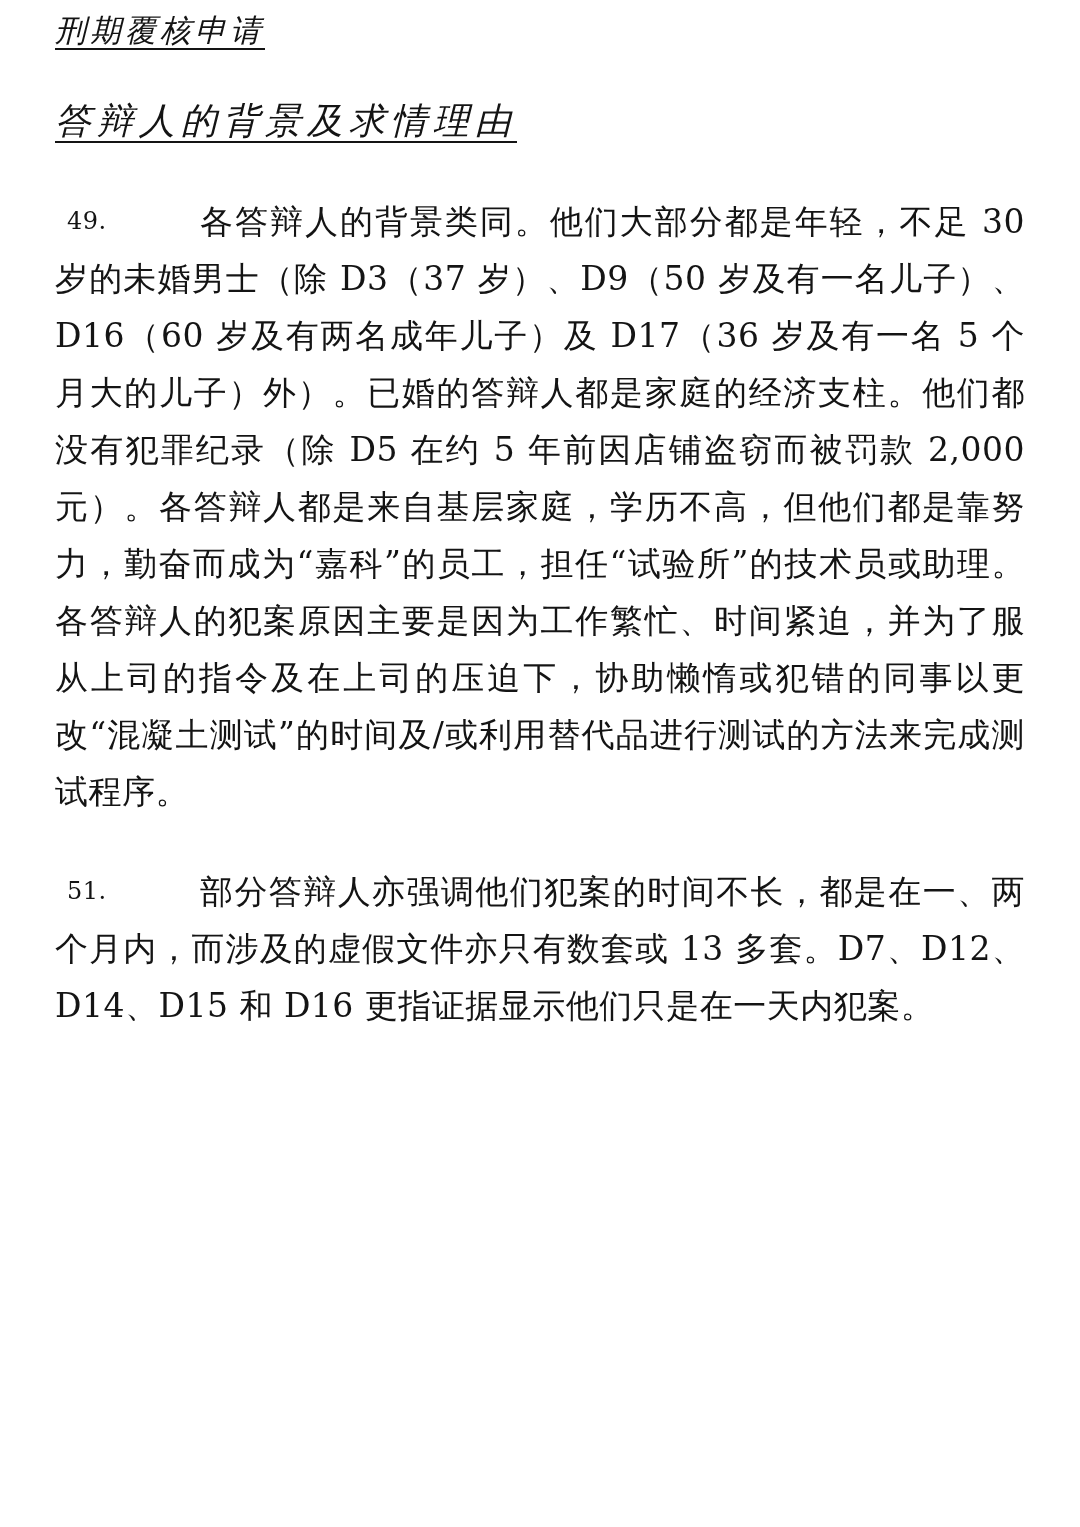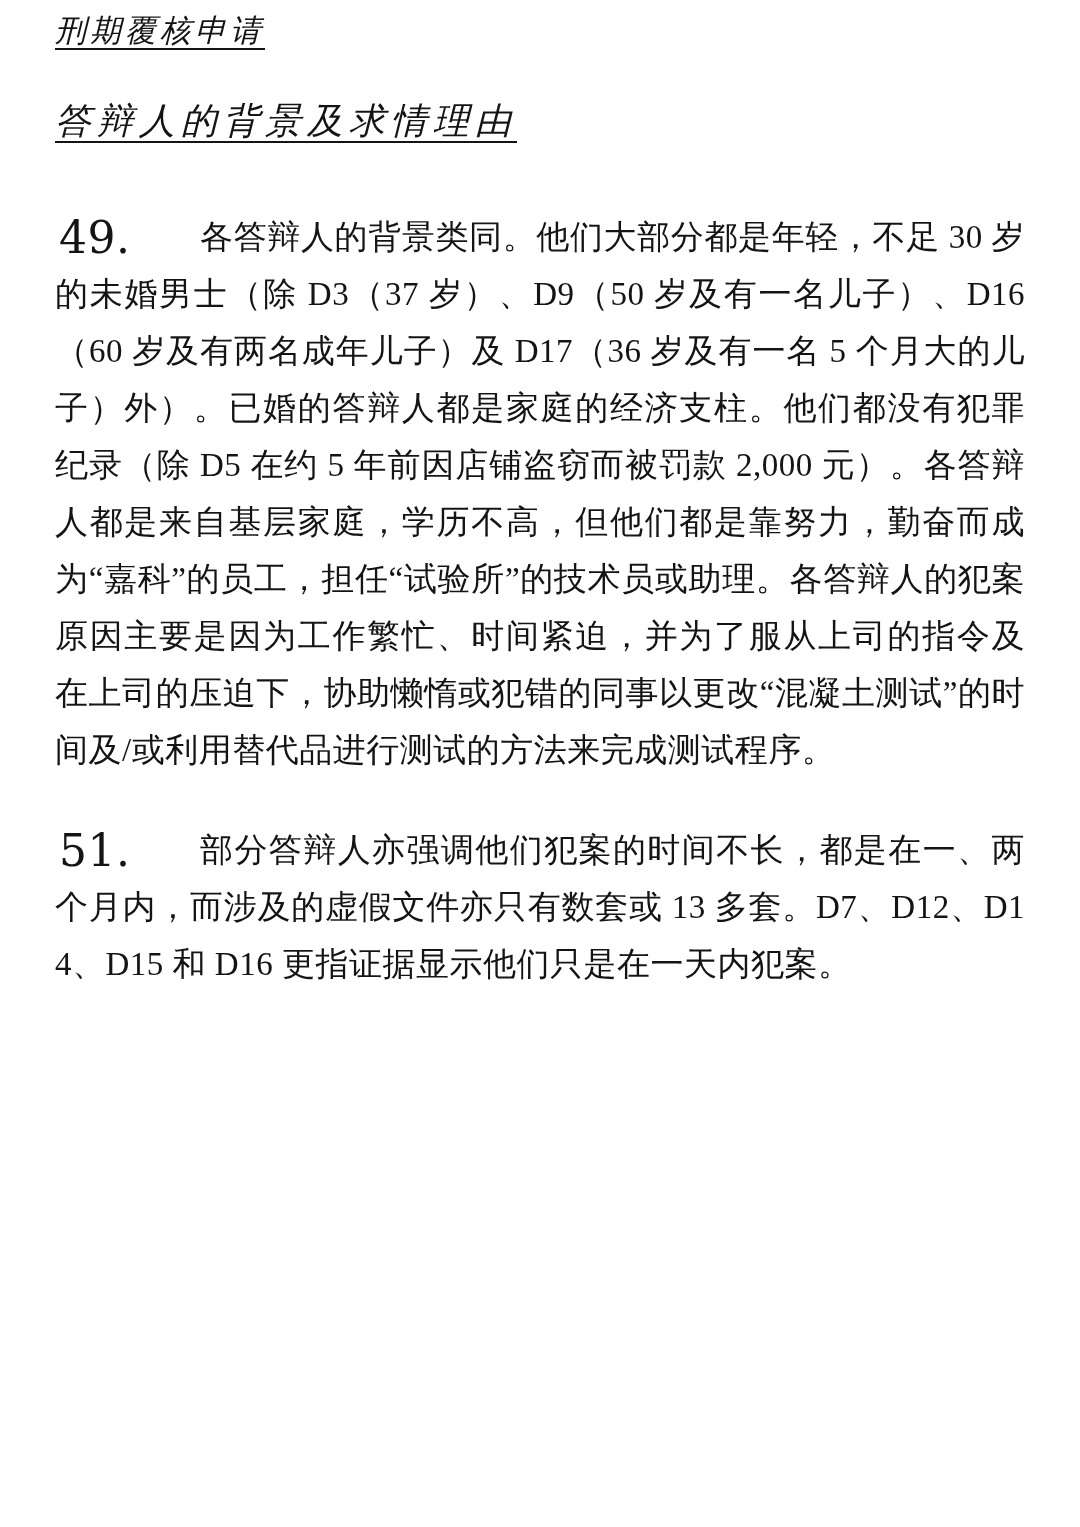--- a/index.html
+++ b/index.html
@@ -40,21 +40,21 @@
   }
   .heading-2 {
     font-size: 36px;
     line-height: 50px;
     font-style: italic;
     font-weight: 400;
     letter-spacing: 6px;
     text-decoration: underline;
     text-underline-offset: 8px;
     text-decoration-thickness: 2px;
-    margin: 44px 0 16px 0;
+    margin: 44px 0 0 0;
     white-space: nowrap;
     display: inline-block;
   }
   .heading-row { line-height: 0; }
 
   
   .para {
     position: relative;
     font-size: 33px;
     line-height: 57px;
@@ -62,30 +62,29 @@
     text-justify: inter-character;
     text-align-last: left;
     margin: 0 0 43px 0;
     letter-spacing: 0.5px;
     word-break: break-all;
   }
   .para-first { margin-top: 47px; }
 
   .para-num {
     position: absolute;
-    left: 4px;
+    left: 12px;
     top: 0;
-    font-size: 44px;
+    font-size: 24px;
     line-height: 57px;
     letter-spacing: 0.5px;
   }
   .para-body {
     display: block;
     text-indent: 145px;
-    font-family: Liberation Serif, serif;
   }
   
   .para-last { margin-bottom: 0; }
 </style>
 </head>
 <body>
 
 <div class="page">
 
   <div class="heading-row">

